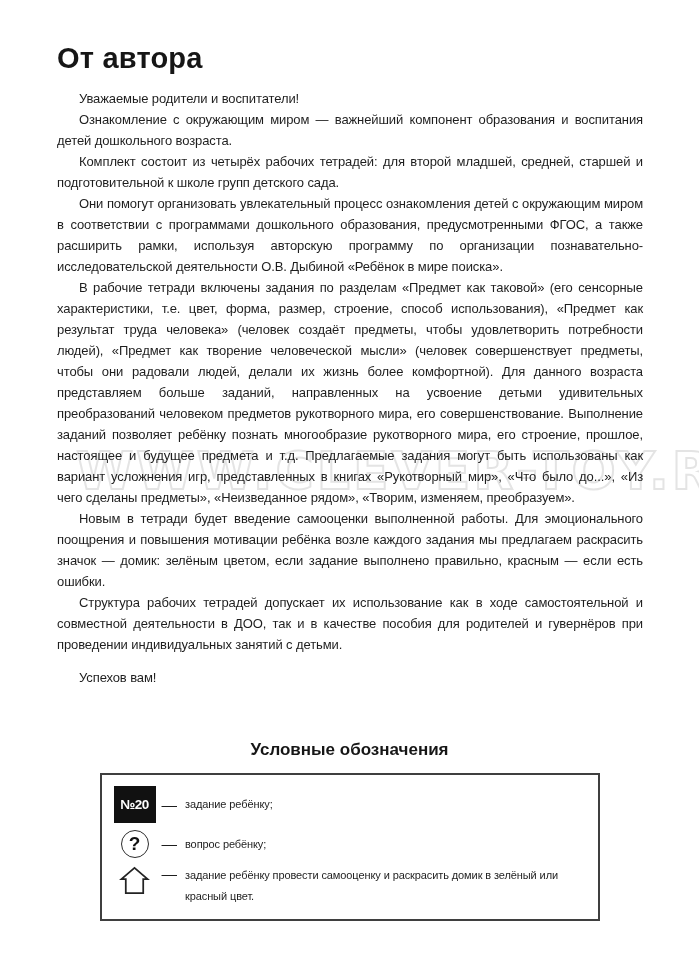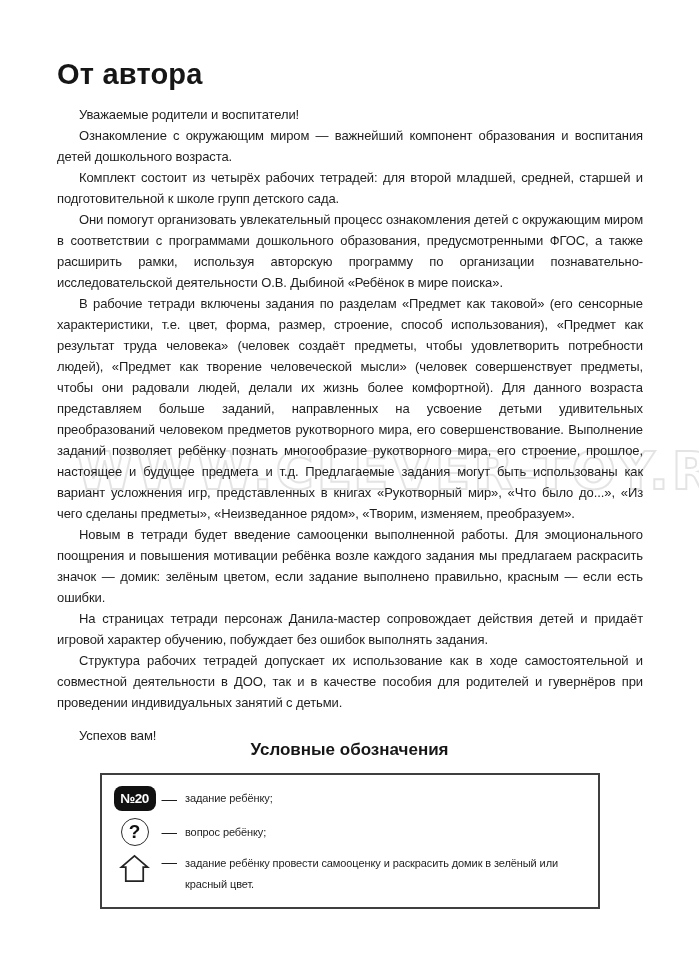--- a/index.html
+++ b/index.html
@@ -21,21 +21,21 @@
     letter-spacing:3px;
     white-space:nowrap;
     color:transparent;
     -webkit-text-stroke:2px var(--watermark-color,#cfcfcf);
     opacity:.55;
     user-select:none;
   }
   .content{
     position:relative;
     z-index:1;
-    padding:58px 56px 0 57px;
+    padding:42px 56px 0 57px;
   }
   h1.title{
     margin:0 0 13px 0;
     font-size:29px;
     font-weight:bold;
     letter-spacing:.2px;
     color:#161616;
   }
   .content p{
     margin:0;
@@ -94,25 +94,25 @@
   }
   .legend-label{
     font-size:11px;
     line-height:21px;
     letter-spacing:-0.1px;
   }
   .badge-num{
     display:flex;
     align-items:center;
     justify-content:center;
-    min-width:36px;height:25px;
+    min-width:36px;height:37px;
     padding:0 3px;
     background:var(--badge-bg,#111111);
     color:#ffffff;
-    border-radius:8px;
+    border-radius:0;
     font-weight:bold;
     font-size:13.5px;
     letter-spacing:-0.5px;
   }
   .q-circle{
     display:flex;
     align-items:center;
     justify-content:center;
     width:26px;height:26px;
     border:1.5px solid #2d2d2d;
@@ -132,21 +132,20 @@
   <div class="watermark">WWW.CLEVER-TOY.RU</div>
 
   <div class="content">
     <h1 class="title">От автора</h1>
     <p>Уважаемые родители и воспитатели!</p>
     <p>Ознакомление с окружающим миром — важнейший компонент образования и воспитания детей дошкольного возраста.</p>
     <p>Комплект состоит из четырёх рабочих тетрадей: для второй младшей, средней, старшей и подготовительной к школе групп детского сада.</p>
     <p>Они помогут организовать увлекательный процесс ознакомления детей с окружающим миром в соответствии с программами дошкольного образования, предусмотренными ФГОС, а также расширить рамки, используя авторскую программу по организации познавательно-исследовательской деятельности О.В. Дыбиной «Ребёнок в мире поиска».</p>
     <p>В рабочие тетради включены задания по разделам «Предмет как таковой» (его сенсорные характеристики, т.е. цвет, форма, размер, строение, способ использования), «Предмет как результат труда человека» (человек создаёт предметы, чтобы удовлетворить потребности людей), «Предмет как творение человеческой мысли» (человек совершенствует предметы, чтобы они радовали людей, делали их жизнь более комфортной). Для данного возраста представляем больше заданий, направленных на усвоение детьми удивительных преобразований человеком предметов рукотворного мира, его совершенствование. Выполнение заданий позволяет ребёнку познать многообразие рукотворного мира, его строение, прошлое, настоящее и будущее предмета и т.д. Предлагаемые задания могут быть использованы как вариант усложнения игр, представленных в книгах «Рукотворный мир», «Что было до...», «Из чего сделаны предметы», «Неизведанное рядом», «Творим, изменяем, преобразуем».</p>
     <p>Новым в тетради будет введение самооценки выполненной работы. Для эмоционального поощрения и повышения мотивации ребёнка возле каждого задания мы предлагаем раскрасить значок — домик: зелёным цветом, если задание выполнено правильно, красным — если есть ошибки.</p>
-    <p>На страницах тетради персонаж Данила-мастер сопровождает действия детей и придаёт игровой характер обучению, побуждает без ошибок выполнять задания.</p>
     <p>Структура рабочих тетрадей допускает их использование как в ходе самостоятельной и совместной деятельности в ДОО, так и в качестве пособия для родителей и гувернёров при проведении индивидуальных занятий с детьми.</p>
     <p class="closing">Успехов вам!</p>
   </div>
 
   <div class="legend-section">
     <h2 class="legend-heading">Условные обозначения</h2>
     <div class="legend-box">
 
       <div class="legend-row">
         <span class="icon-cell">

